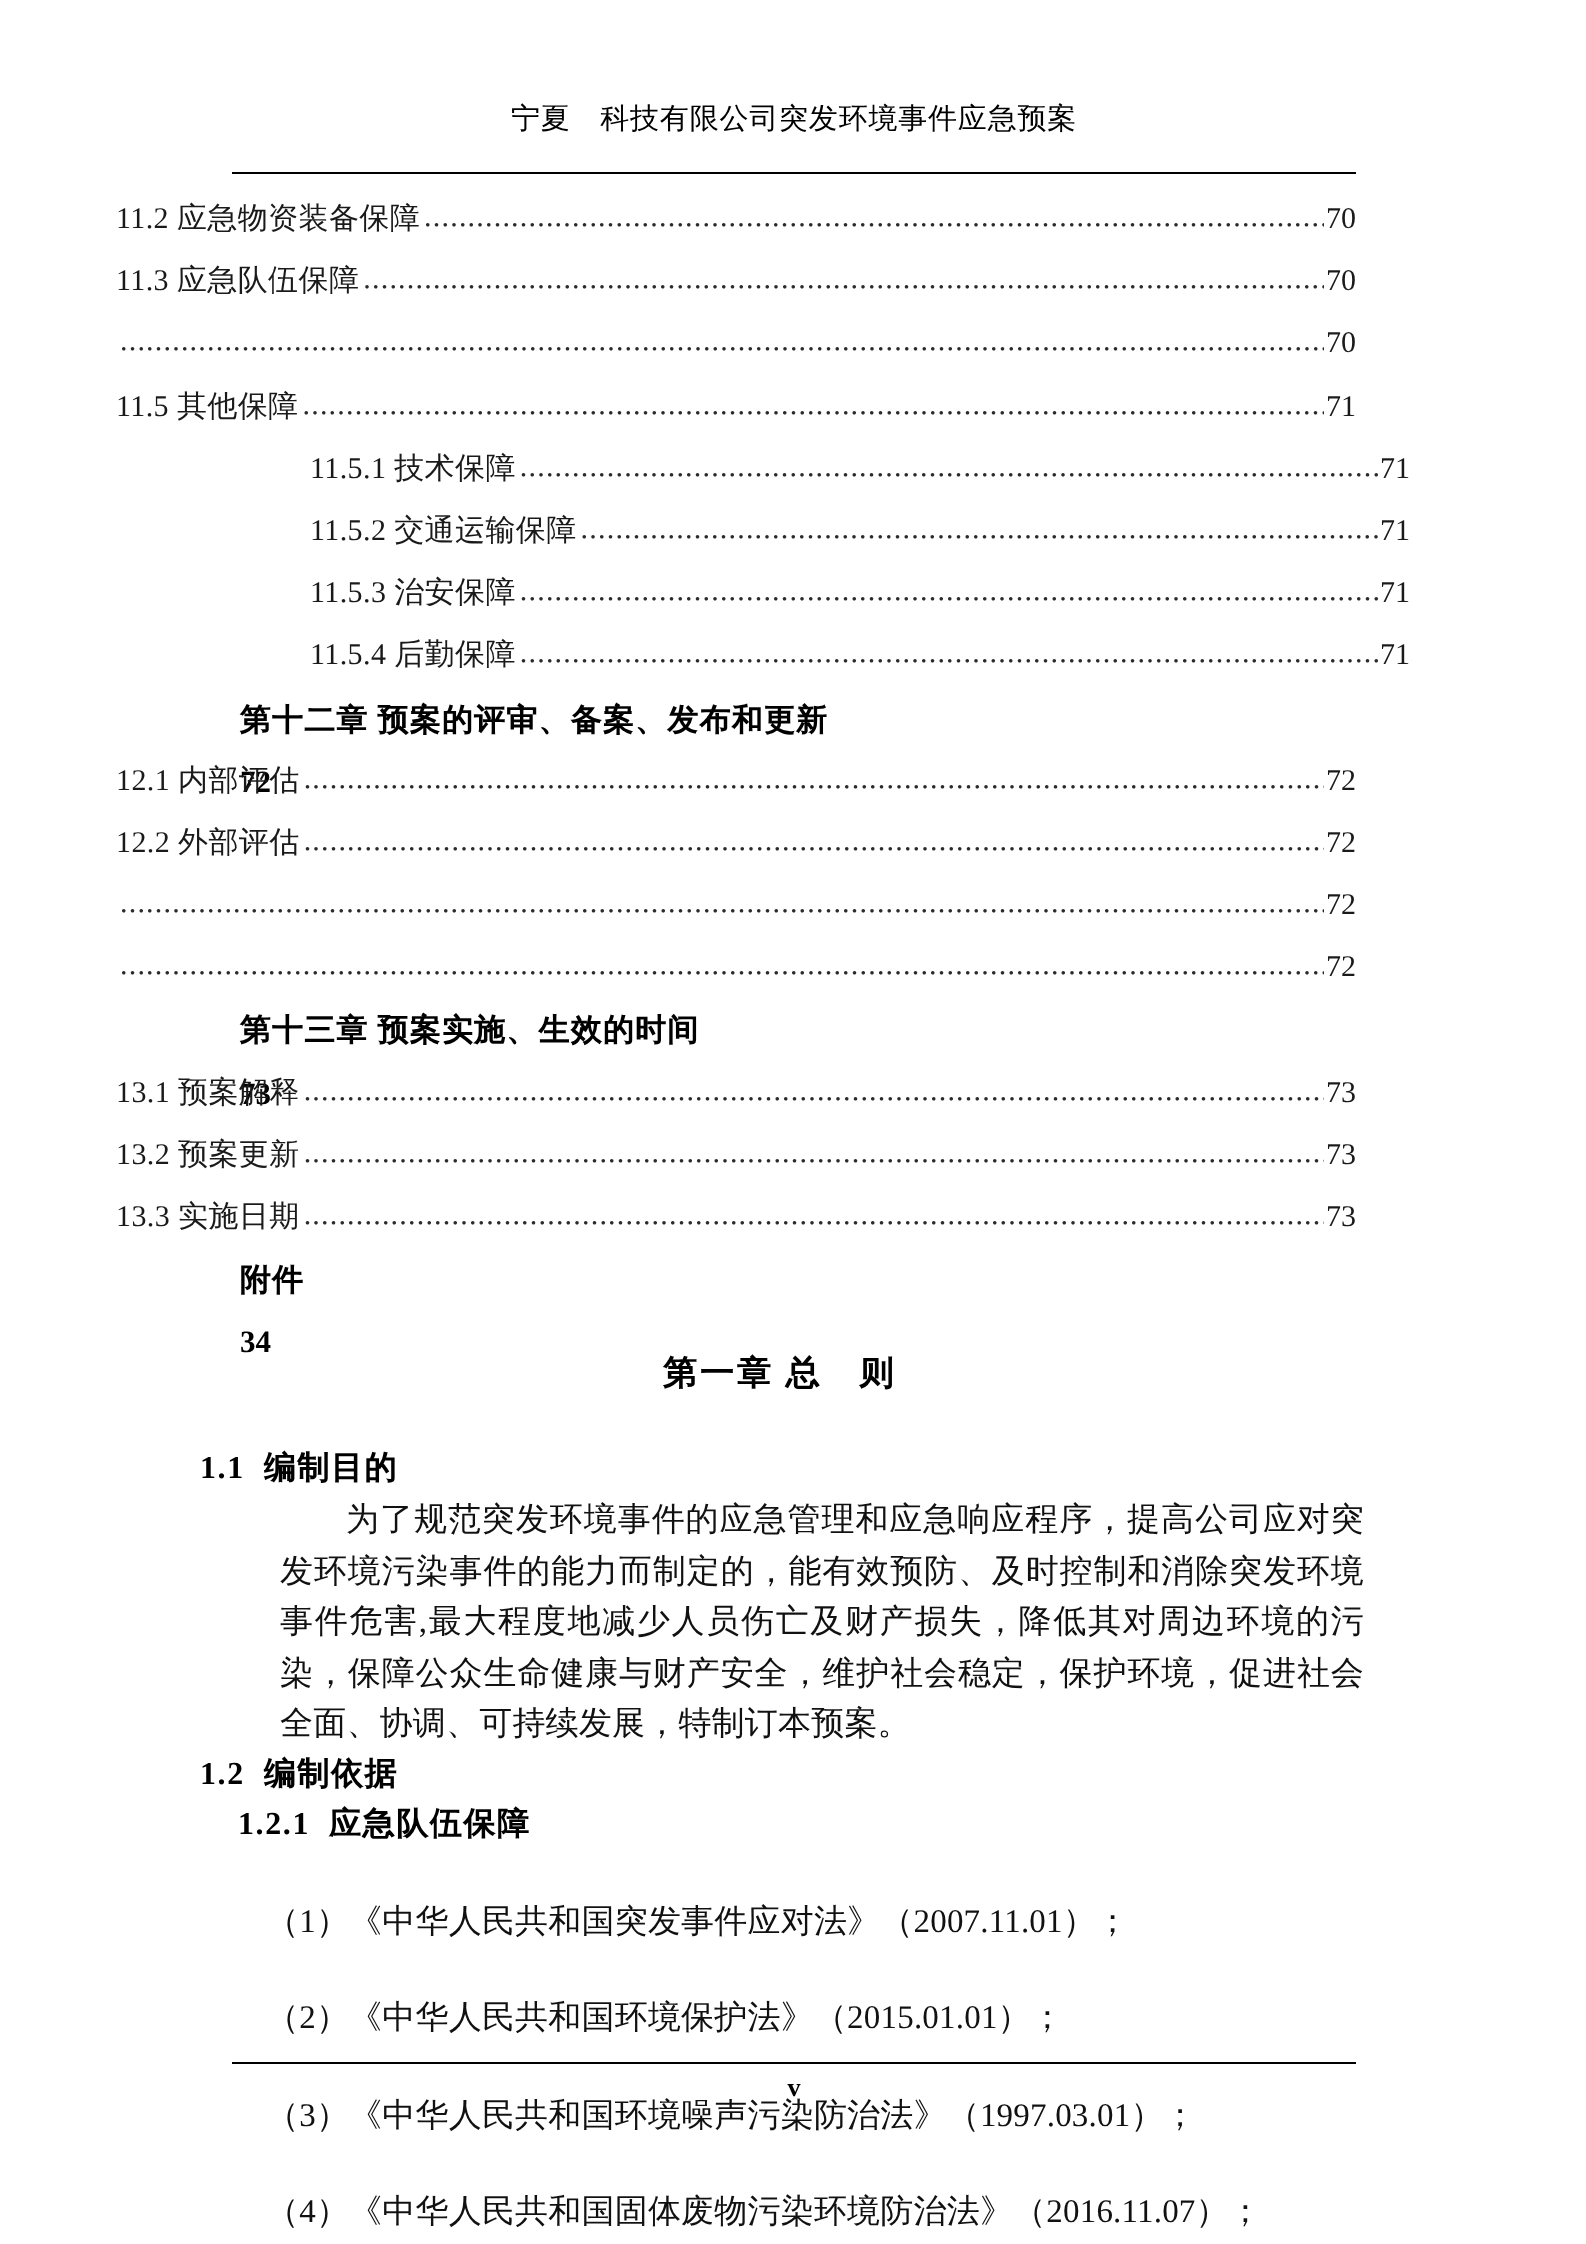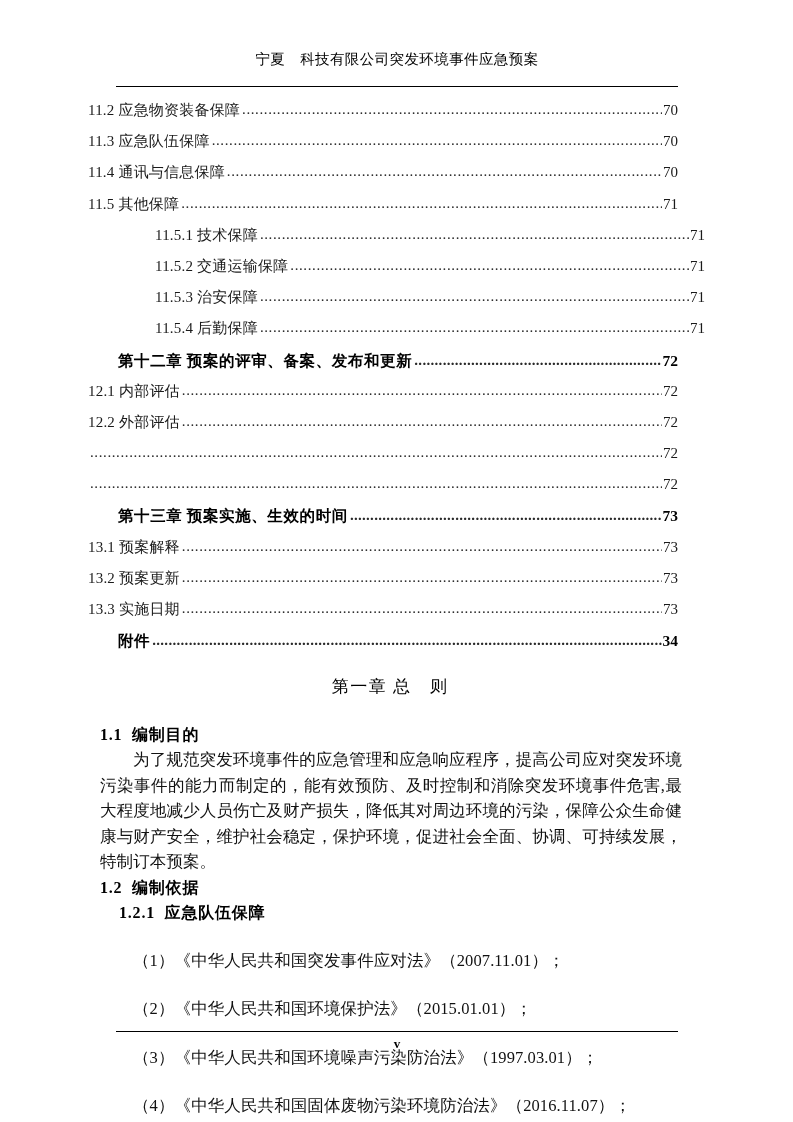--- a/index.html
+++ b/index.html
@@ -25,21 +25,21 @@
 
   
   .header {
     position: absolute;
     left: 116px;
     top: 50px;
     width: 562px;
     text-align: center;
   }
   .header-title {
-    font-family: Liberation Mono, monospace;
+    font-family: Liberation Sans, sans-serif;
     font-size: 14.5px;
     letter-spacing: 0.4px;
     white-space: pre;
     line-height: 20px;
     color: #000;
   }
   .header-rule {
     position: absolute;
     left: 116px;
     top: 86px;
@@ -101,37 +101,37 @@
     top: -1px;
   }
   .toc-entry .pageno {
     flex: 0 0 auto;
     font-family: "Liberation Serif", serif;
     font-size: 15px;
     text-align: right;
   }
 
   
-  .lvl-chapter { padding-left: 118px; padding-right: 115px; font-weight: bold; color: #000; }
+  .lvl-chapter { padding-left: 118px; padding-right: 115px; font-weight: bold; color: #000; flex-direction: column; }
   .lvl-chapter .label { font-size: 15.5px; letter-spacing: 0.6px; }
   .lvl-chapter .leader { font-weight: bold; letter-spacing: 0.3px; }
   .lvl-chapter .pageno { font-size: 15.5px; }
 
-  .lvl-2 { padding-left: 88px; padding-right: 115px; }
+  .lvl-2 { padding-left: 58px; padding-right: 115px; }
   .lvl-3 { padding-left: 155px; padding-right: 88px; }
 
   
   .chapter-title {
     position: absolute;
     left: 100px;
     top: 675px;
     width: 580px;
     text-align: center;
     font-size: 17px;
-    font-weight: normal;
+    font-weight: bold;
     letter-spacing: 1.5px;
     font-family: "Liberation Serif", "DejaVu Serif", serif;
     white-space: pre;
   }
 
   
   .body-area {
     position: absolute;
     left: 100px;
     top: 722px;
@@ -157,21 +157,21 @@
   .para {
     font-size: 16.5px;
     line-height: 25.5px;
     text-align: justify;
     text-align-last: left;
     text-justify: inter-character;
     letter-spacing: 0.1px;
     color: #111;
     font-family: "Liberation Serif", "DejaVu Serif", serif;
   }
-  .para.indent { text-indent: 33px; }
+  .para.indent { text-indent: 33px; margin-left: 40px; }
   .law-item {
     font-size: 16.5px;
     line-height: 24.5px;
     padding-left: 33px;
     letter-spacing: 0.1px;
     color: #111;
     white-space: nowrap;
     font-family: "Liberation Serif", "DejaVu Serif", serif;
     margin-top: 24px;
   }
@@ -191,21 +191,20 @@
         <span class="label">11.2  应急物资装备保障</span>
         <span class="leader">...............................................................................................................................................................</span>
         <span class="pageno">70</span>
       </div>
       <div class="toc-entry lvl-2">
         <span class="label">11.3  应急队伍保障</span>
         <span class="leader">...............................................................................................................................................................</span>
         <span class="pageno">70</span>
       </div>
       <div class="toc-entry lvl-2">
-        <span class="label">11.4 通讯与信息保障</span>
         <span class="leader">...............................................................................................................................................................</span>
         <span class="pageno">70</span>
       </div>
       <div class="toc-entry lvl-2">
         <span class="label">11.5 其他保障</span>
         <span class="leader">...............................................................................................................................................................</span>
         <span class="pageno">71</span>
       </div>
       <div class="toc-entry lvl-3">
         <span class="label">11.5.1  技术保障</span>

